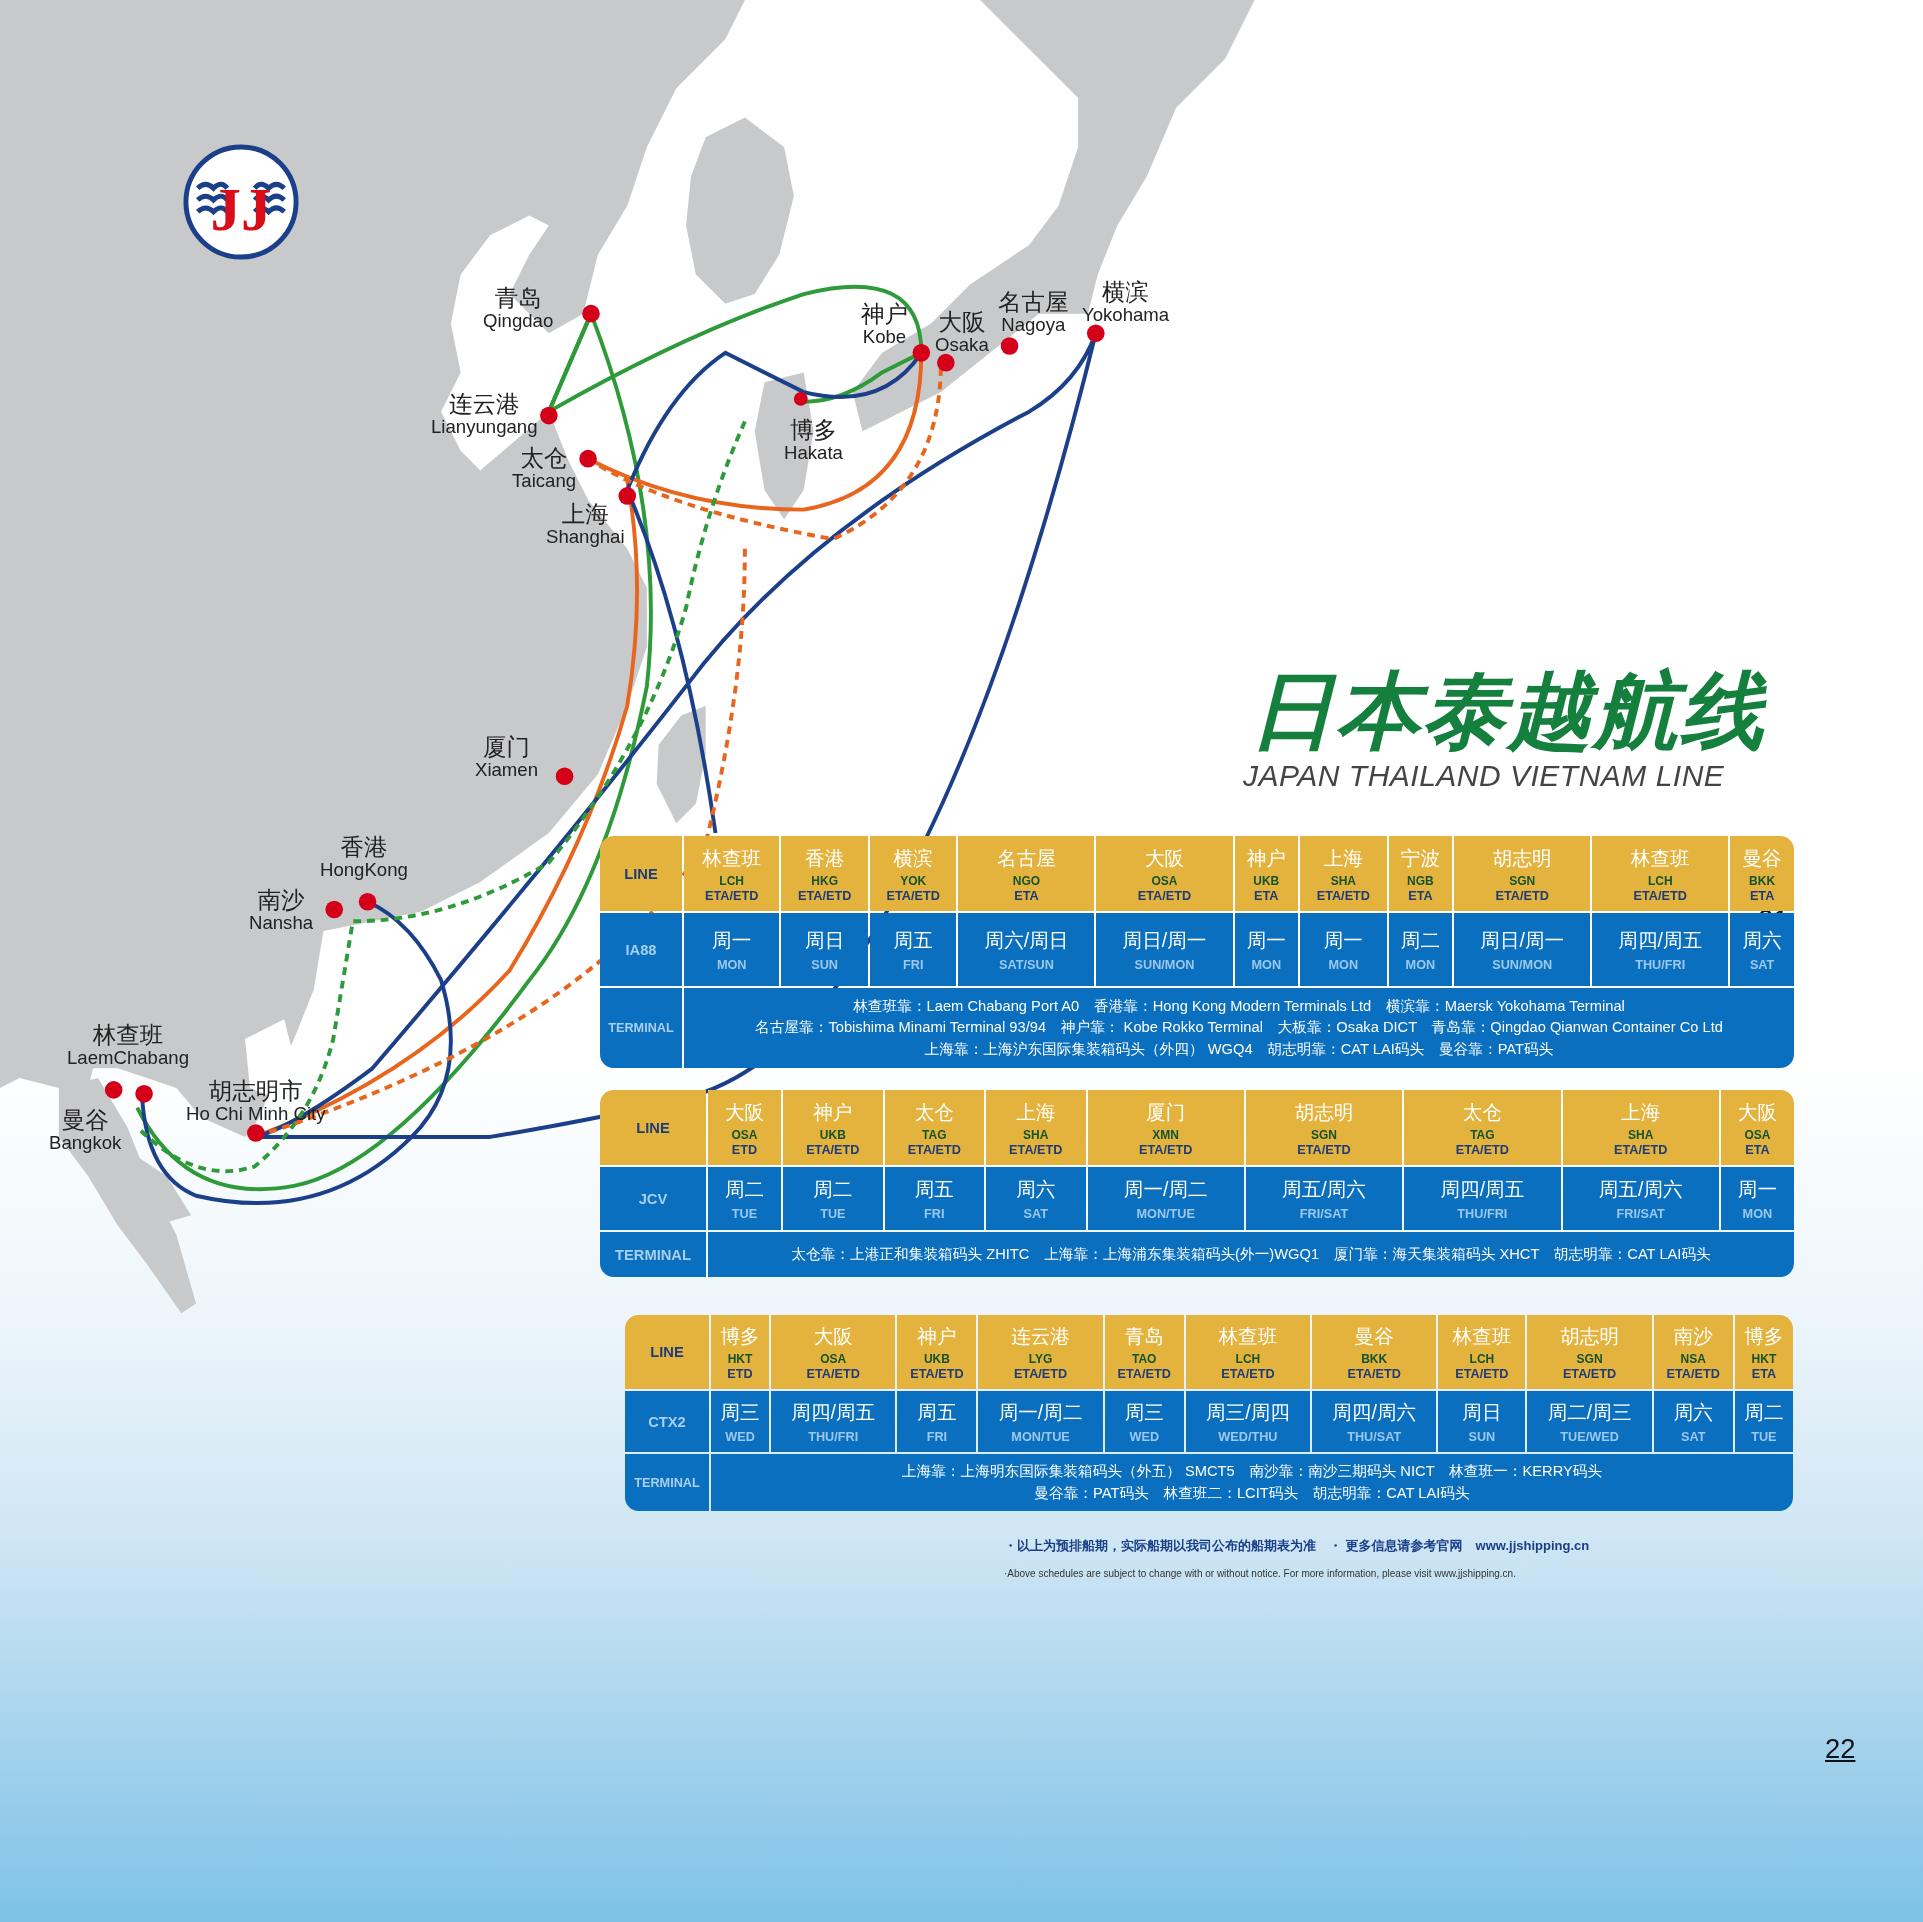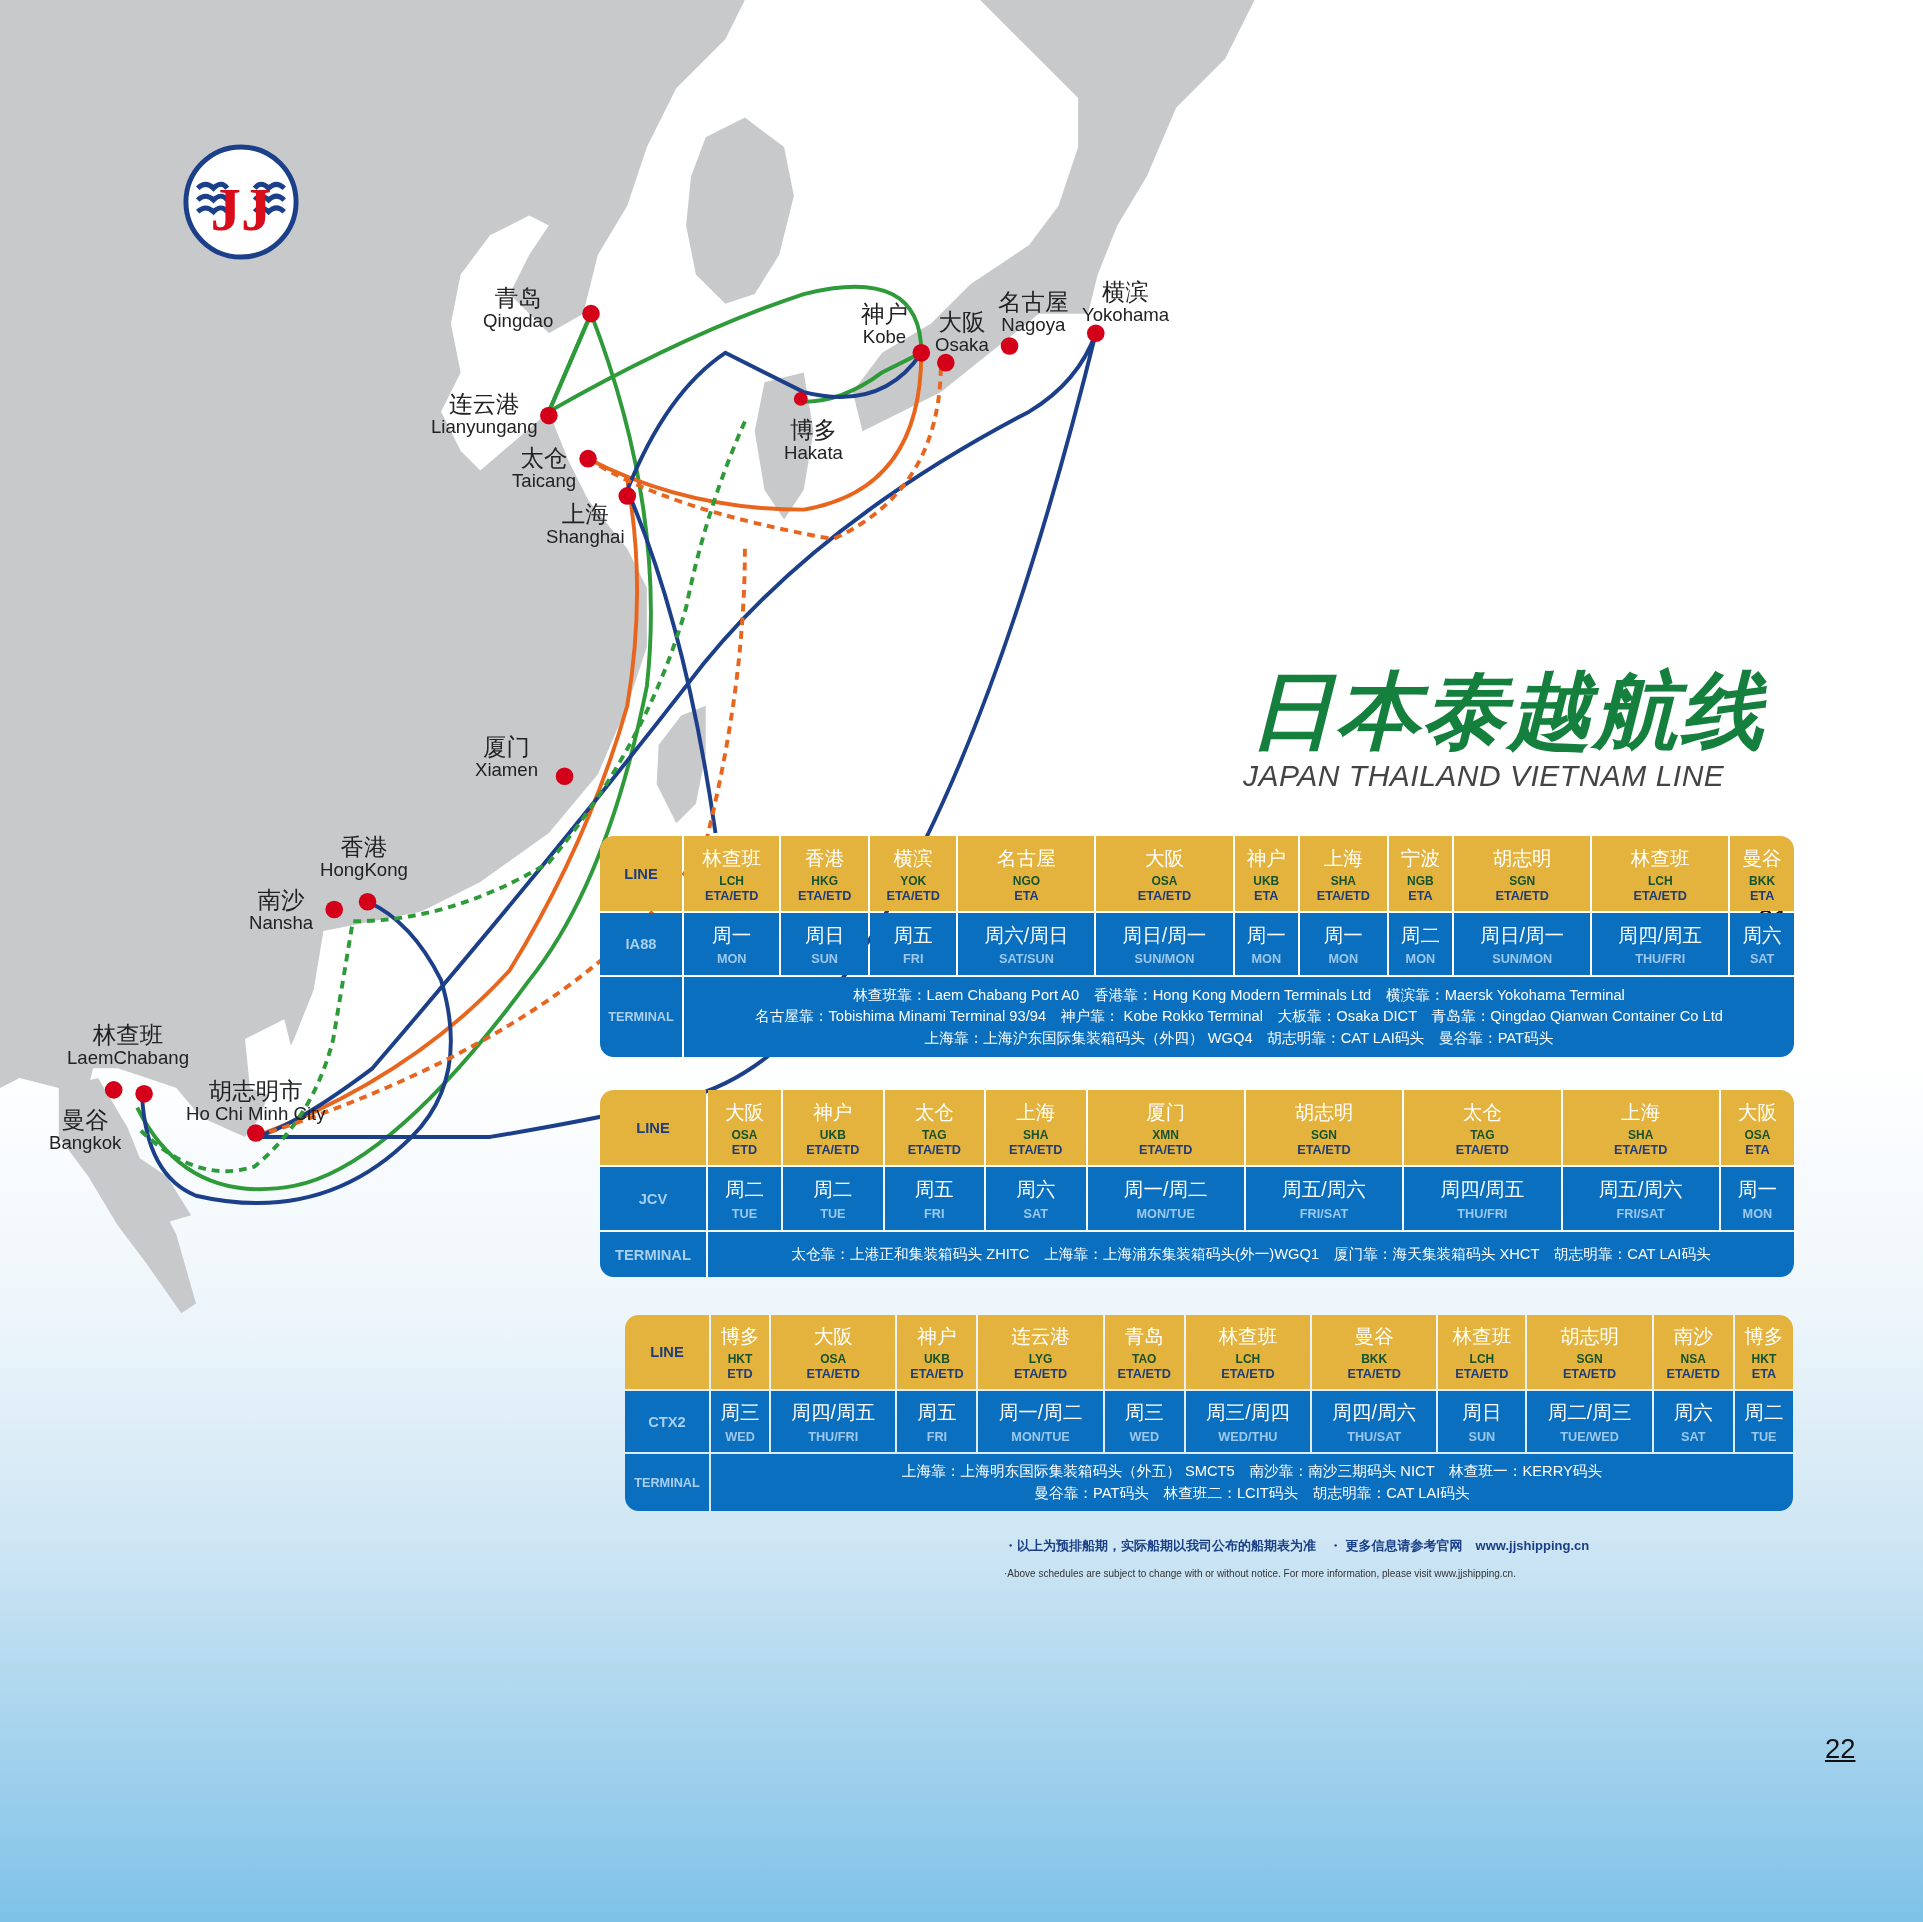--- a/index.html
+++ b/index.html
@@ -221,21 +221,21 @@
           <span class="port-zh">林查班</span>
           <span class="port-code">LCH</span>
           <span class="port-eta">ETA/ETD</span>
         </td>
     <td class="rtr">
           <span class="port-zh">曼谷</span>
           <span class="port-code">BKK</span>
           <span class="port-eta">ETA</span>
         </td>
   </tr>
-  <tr class="row" style="height:62px;">
+  <tr class="row" style="height:73px;">
     <td class="lbl">IA88</td>
     <td>
           <span class="day-zh">周一</span>
           <span class="day-en">MON</span>
         </td>
     <td>
           <span class="day-zh">周日</span>
           <span class="day-en">SUN</span>
         </td>
     <td>

